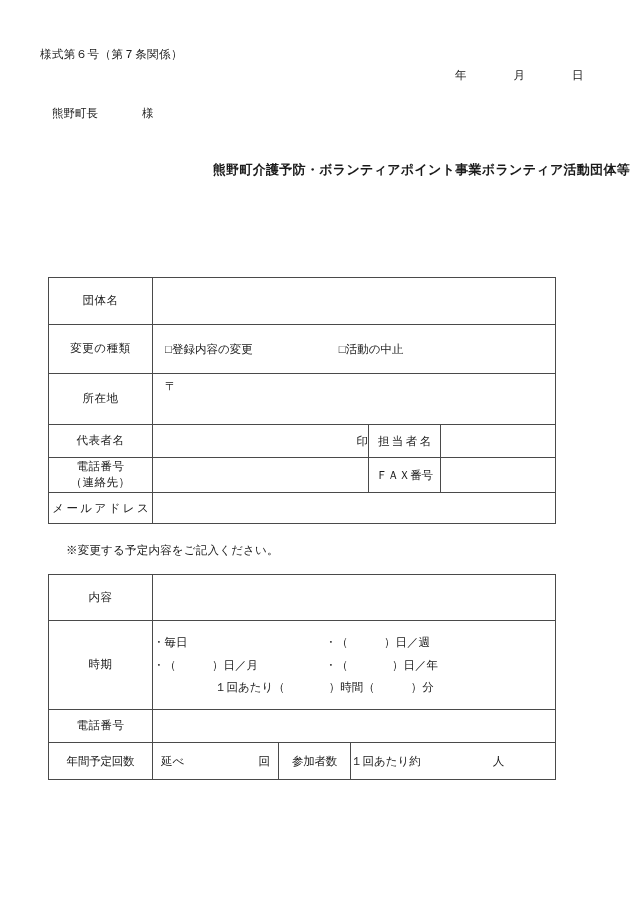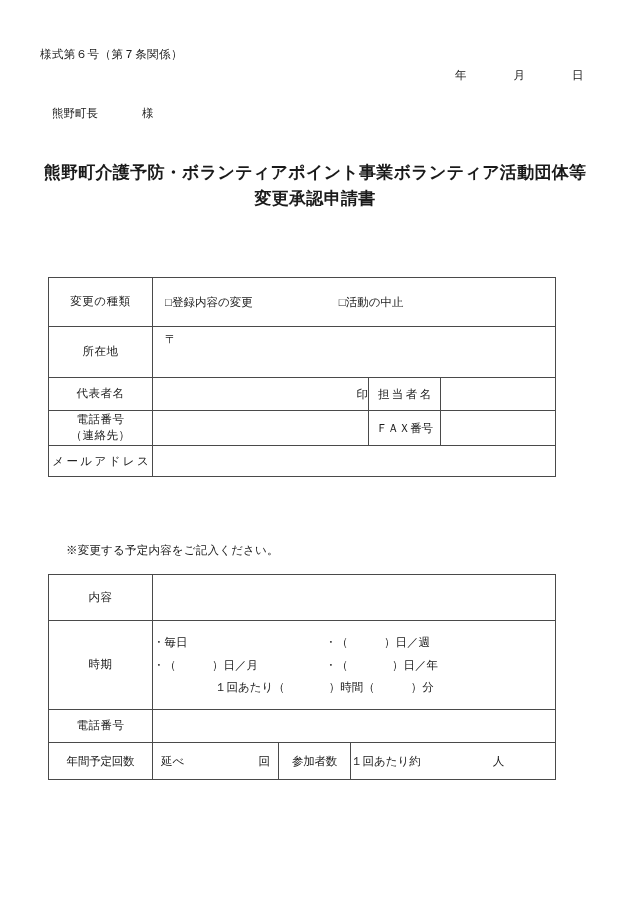--- a/index.html
+++ b/index.html
@@ -59,25 +59,26 @@
 
   
   .title-block {
     position: absolute;
     left: 0;
     right: 0;
     top: 160px;
     text-align: center;
   }
   .title-line {
-    font-size: 17px;
+    font-size: 13px;
     font-weight: bold;
     letter-spacing: 0.3px;
     line-height: 1.55;
     white-space: nowrap;
+    text-align: right;
   }
 
   
   .intro {
     position: absolute;
     left: 40px;
     top: 224px;
     width: 549px;
     font-size: 11.5px;
     line-height: 1.72;
@@ -222,32 +223,35 @@
   <div class="date-line">
     <span class="unit">年</span><span class="slot"></span><span class="unit">月</span><span class="slot"></span><span class="unit">日</span>
   </div>
 
   <div class="addressee">
     <span>熊野町長</span><span class="gap"></span><span>様</span>
   </div>
 
   <div class="title-block">
     <div class="title-line">熊野町介護予防・ボランティアポイント事業ボランティア活動団体等</div>
-    <div class="title-line">変更承認申請書</div>
   </div>
 
 
   <table class="form-table" id="table-organization">
     <colgroup>
       <col style="width:104px">
       <col style="width:216px">
       <col style="width:72px">
       <col style="width:115px">
     </colgroup>
     <tbody>
+      <tr>
+        <td class="lbl" style="height:46px">団体名</td>
+        <td colspan="3" class="cell-pad"></td>
+      </tr>
       <tr>
         <td class="lbl" style="height:48px">変更の種類</td>
         <td colspan="3" class="chk-row">
           <span class="chk">□登録内容の変更</span><span class="chk-gap"></span><span class="chk">□活動の中止</span>
         </td>
       </tr>
       <tr>
         <td class="lbl" style="height:50px">所在地</td>
         <td colspan="3" style="vertical-align:top">
           <span class="postal">〒</span>

